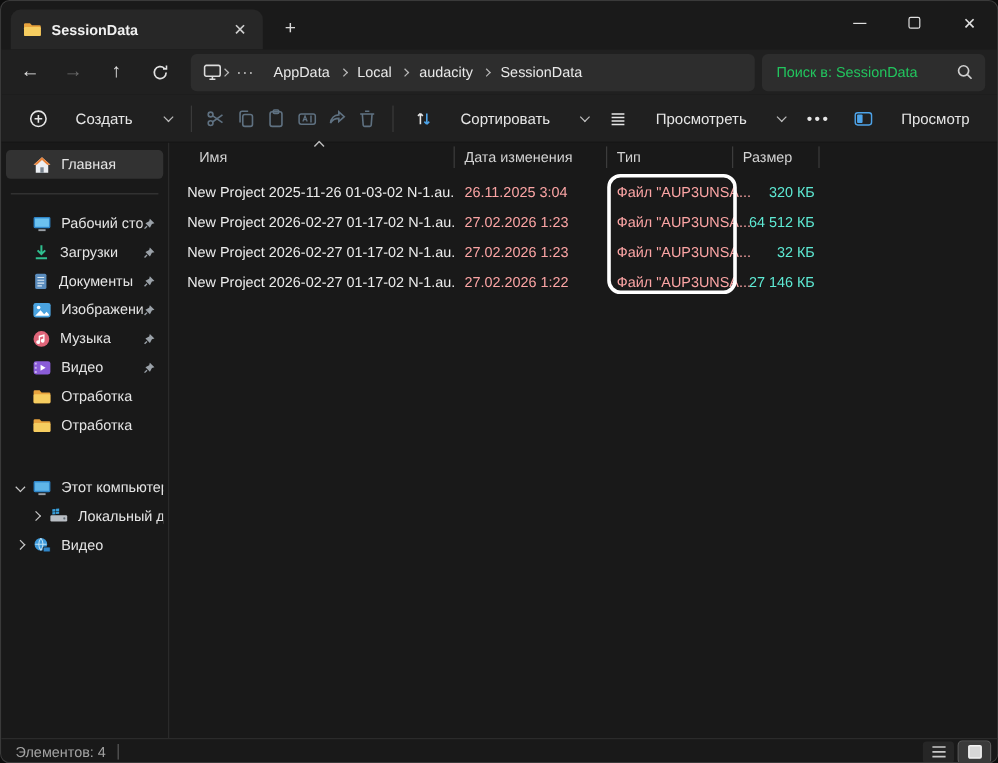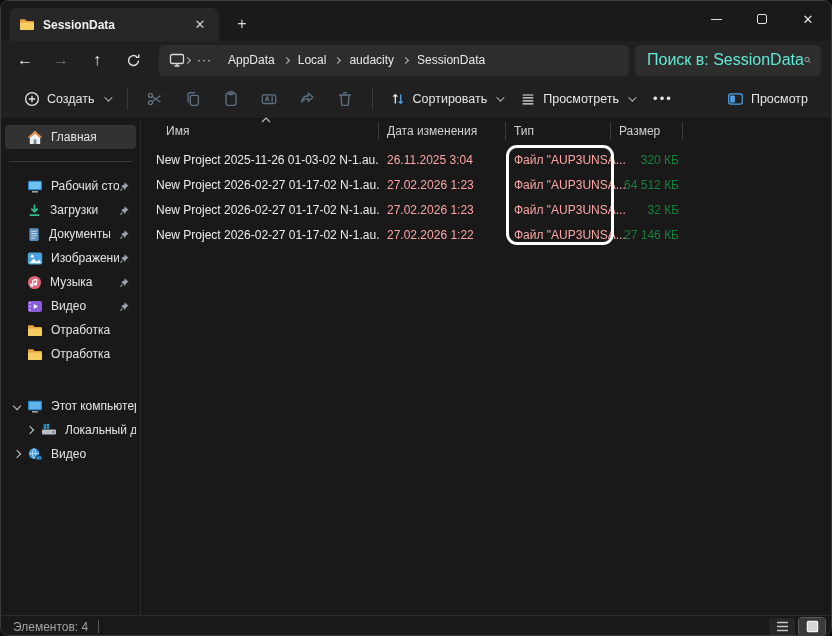--- a/index.html
+++ b/index.html
@@ -19,25 +19,25 @@
 
   
   .navbar { height:38px; background:#202020; display:flex; align-items:center; padding:0 10px 0 6px; }
   .navbtn { width:36px; height:30px; display:flex; align-items:center; justify-content:center; color:#e6e6e6; font-size:16px; border-radius:4px; }
   .navbtn.disabled { color:#6d6d6d; }
   .addressbar { flex:1; height:31px; background:#2d2d2d; border-radius:5px; margin:0 6px 0 8px; display:flex; align-items:center; padding:0 10px; min-width:0; }
   .crumb { color:#e8e8e8; font-size:12px; padding:0 9px; white-space:nowrap; }
   .crumb.dots { padding:0 7px; letter-spacing:1px; }
   .chev-r { width:5px; height:5px; border-top:1.3px solid #b8b8b8; border-right:1.3px solid #b8b8b8; transform:rotate(45deg); flex:0 0 auto; }
   .searchbox { width:186px; height:31px; background:#2d2d2d; border-radius:5px; display:flex; align-items:center; padding:0 10px 0 12px; }
-  .search-ph { color:#5eead4; font-size:16px; flex:1; white-space:nowrap; }
+  .search-ph { color:#22c55e; font-size:12px; flex:1; white-space:nowrap; }
 
   
   .toolbar { height:40px; background:#202020; border-bottom:1px solid #161616; display:flex; align-items:center; padding:0 14px 0 14px; }
-  .tbtn { display:flex; align-items:center; gap:7px; color:#e6e6e6; font-size:12.5px; padding:6px 9px; border-radius:4px; white-space:nowrap; }
+  .tbtn { display:flex; align-items:center; gap:23px; color:#e6e6e6; font-size:12.5px; padding:6px 9px; border-radius:4px; white-space:nowrap; }
   .chev-d { width:6px; height:6px; border-right:1.3px solid #bdbdbd; border-bottom:1.3px solid #bdbdbd; transform:rotate(45deg) translateY(-2px); margin-left:2px; }
   .tb-sep { width:1px; height:22px; background:#3a3a3a; margin:0 8px; }
   .icon-btn { width:38px; height:30px; display:flex; align-items:center; justify-content:center; border-radius:4px; }
   .tb-right { margin-left:auto; }
   .dots-btn { color:#e6e6e6; font-size:13px; letter-spacing:2px; padding:0 10px; }
 
   
   .main { position:relative; display:flex; height:496px; background:#191919; }
   .sidebar { width:140px; border-right:1px solid #2a2a2a; padding-top:6px; flex:0 0 auto; }
   .side-item { position:relative; height:24px; margin:0 4px; display:flex; align-items:center; padding-left:22px; border-radius:4px; color:#e4e4e4; font-size:12px; }
@@ -54,21 +54,21 @@
 
   .filearea { position:relative; flex:1; }
   .list-header { position:relative; display:grid; grid-template-columns:238px 127px 105px 72px; height:24px; align-items:center; color:#d2d2d2; font-size:12px; }
   .hcell { height:18px; line-height:18px; padding-left:8px; border-right:1px solid #3c3c3c; white-space:nowrap; }
   .hcell.name { padding-left:25px; }
   .sort-chev { position:absolute; left:120px; top:-2px; }
   .rows { margin-top:4px; }
   .frow { display:grid; grid-template-columns:238px 127px 105px 72px; height:25px; align-items:center; font-size:12px; }
   .cell-name { display:flex; align-items:center; gap:7px; padding-left:8px; color:#ececec; white-space:nowrap; overflow:hidden; }
   .cell-date,.cell-type { padding-left:8px; color:#fca5a5; white-space:nowrap; }
-  .cell-size { text-align:right; padding-right:4px; color:#15803d; white-space:nowrap; }
+  .cell-size { text-align:right; padding-right:4px; color:#5eead4; white-space:nowrap; }
   .highlight-box { position:absolute; left:365px; top:26px; width:108px; height:100px; border:3.5px solid #ffffff; border-radius:11px; pointer-events:none; z-index:5; }
 
   
   .statusbar { height:22px; background:#191919; border-top:1px solid #2b2b2b; display:flex; align-items:center; padding:0 6px 0 12px; }
   .status-text { color:#a3a3a3; font-size:12px; }
   .status-sep { width:1px; height:13px; background:#5a5a5a; margin-left:10px; }
   .view-toggles { margin-left:auto; display:flex; gap:4px; }
   .vbtn { width:26px; height:18px; display:flex; align-items:center; justify-content:center; border-radius:3px; background:#262626; }
   .vbtn.active { background:#3a3a3a; outline:1px solid #5a5a5a; }
 

